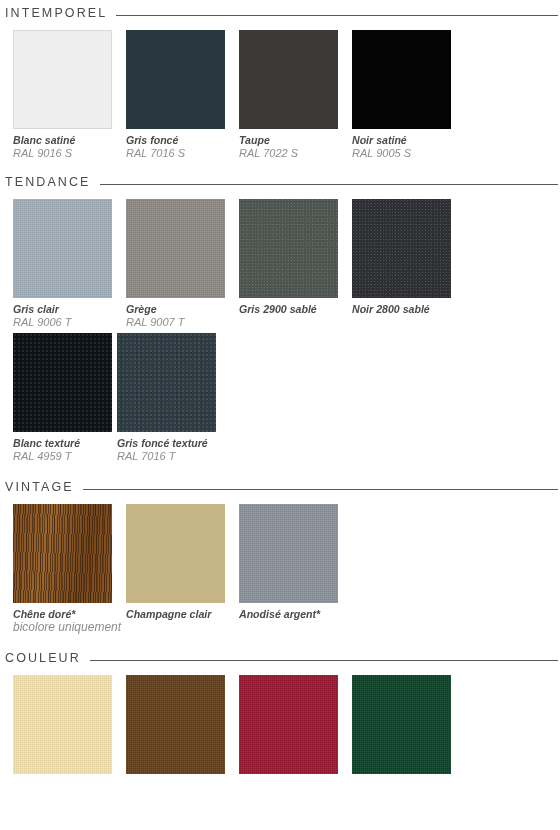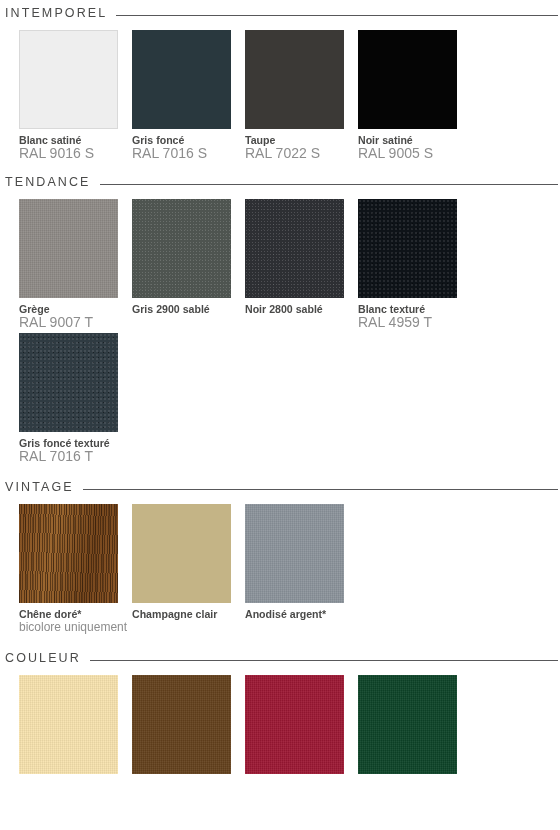--- a/index.html
+++ b/index.html
@@ -42,22 +42,23 @@
     height: 1px;
     background: #58585a;
     margin-left: 9px;
     margin-top: 5px;
   }
 
   
   .swatch-grid {
     display: flex;
     flex-wrap: wrap;
-    padding-left: 19px;
+    padding-left: 13px;
     padding-top: 6px;
+    font-style: italic;
   }
   .swatch-cell {
     width: 104px;
     margin-right: 9px;
     margin-bottom: 4px;
   }
   .swatch-cell:nth-child(5n) { margin-right: 0; }
 
   .swatch-chip {
     width: 99px;
@@ -74,21 +75,21 @@
 
   .swatch-label {
     margin-top: 5px;
     font-size: 10.6px;
     font-weight: bold;
     color: #4a4a49;
     line-height: 13px;
     white-space: nowrap;
   }
   .swatch-code {
-    font-size: 14px;
+    font-size: 11px;
     color: #8d8d8d;
     line-height: 13px;
     font-weight: 400;
     white-space: nowrap;
   }
   .swatch-note {
     font-size: 12px;
     color: #8d8d8d;
     line-height: 12px;
     white-space: nowrap;
@@ -142,20 +143,27 @@
       </div>
     </div>
     <div class="section" id="section-tendance">
       <div class="section-header">
         <div class="section-title">TENDANCE</div>
         <div class="section-rule"></div>
       </div>
       <div class="swatch-grid">
         <div class="swatch-cell">
           <div class="swatch-chip">
+            <div class="chip-texture" style="background:#a3b0bb;background-image:repeating-linear-gradient(90deg, rgba(255,255,255,.045) 0 1px, rgba(0,0,0,.045) 1px 2px),repeating-linear-gradient(0deg, rgba(255,255,255,.035) 0 1px, rgba(0,0,0,.035) 1px 2px);"></div>
+          </div>
+          <div class="swatch-label">Gris clair</div>
+          <div class="swatch-code">RAL 9006 T</div>
+        </div>
+        <div class="swatch-cell">
+          <div class="swatch-chip">
             <div class="chip-texture" style="background:#8f8b87;background-image:repeating-linear-gradient(90deg, rgba(255,255,255,.045) 0 1px, rgba(0,0,0,.045) 1px 2px),repeating-linear-gradient(0deg, rgba(255,255,255,.035) 0 1px, rgba(0,0,0,.035) 1px 2px);"></div>
           </div>
           <div class="swatch-label">Grège</div>
           <div class="swatch-code">RAL 9007 T</div>
         </div>
         <div class="swatch-cell">
           <div class="swatch-chip">
             <div class="chip-texture" style="background:#4e5450;background-image:radial-gradient(rgba(255,255,255,.16) 0.6px, transparent 0.7px),radial-gradient(rgba(0,0,0,.30) 0.6px, transparent 0.7px),radial-gradient(rgba(255,255,255,.10) 0.5px, transparent 0.6px);background-size:3px 3px, 4px 4px, 5px 5px;background-position:0 0, 2px 1px, 1px 3px;"></div>
           </div>
           <div class="swatch-label">Gris 2900 sablé</div>

